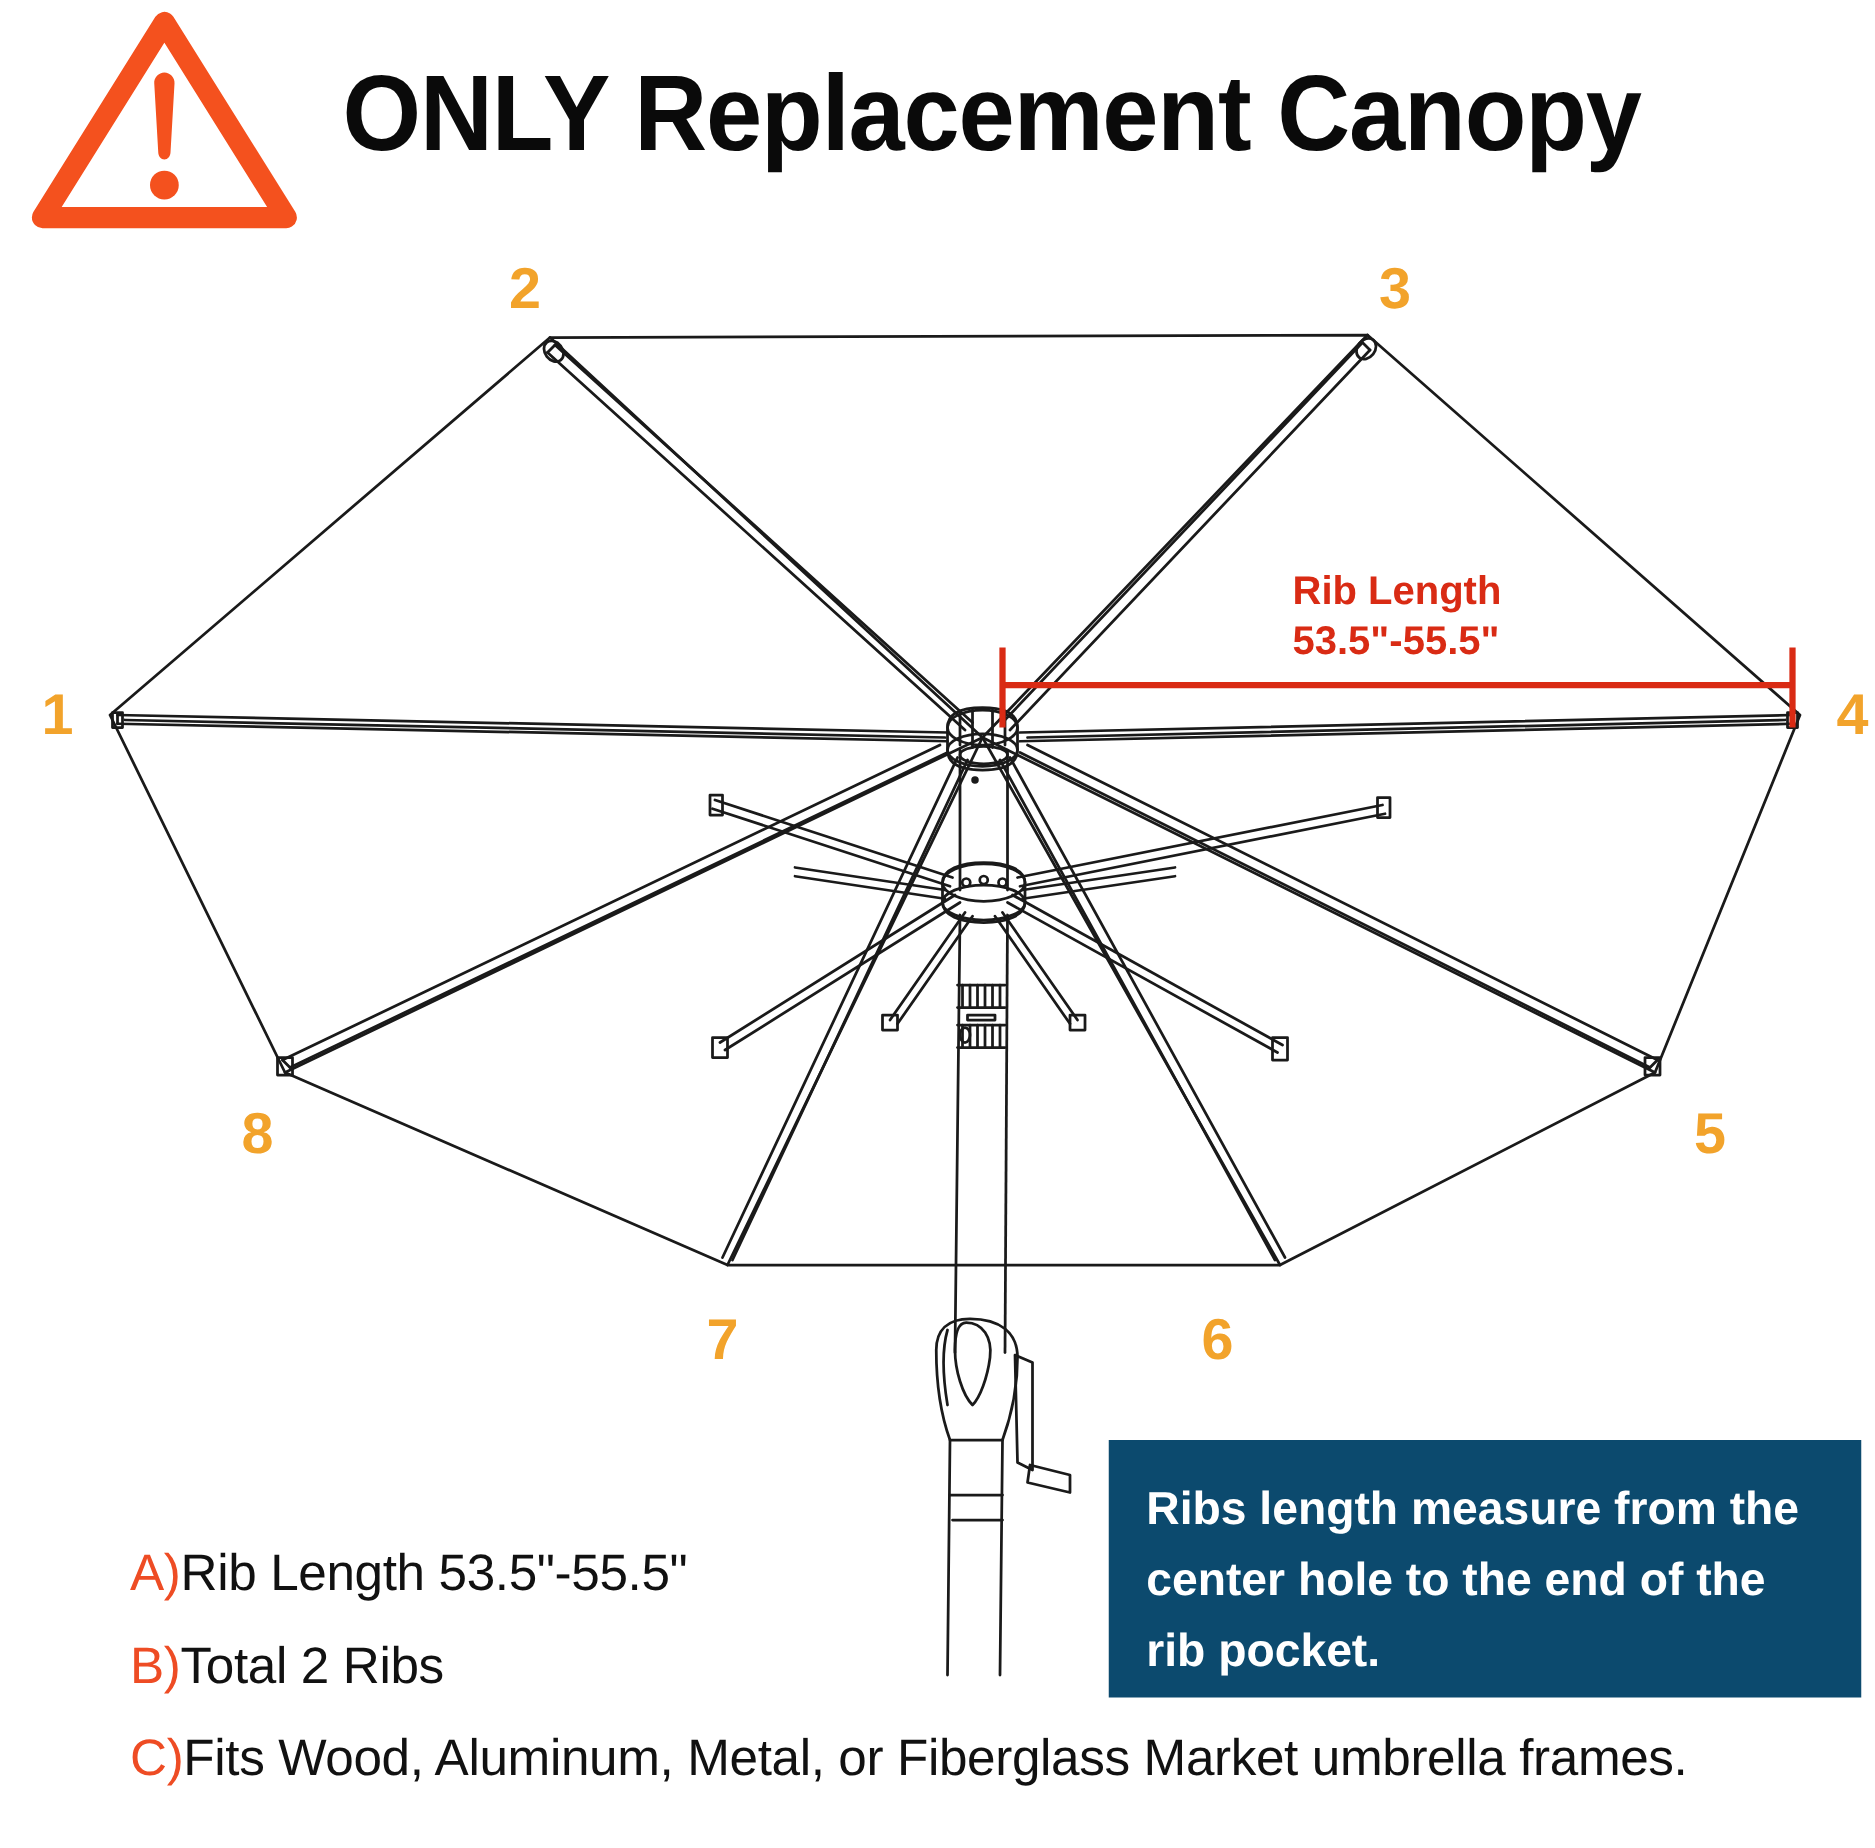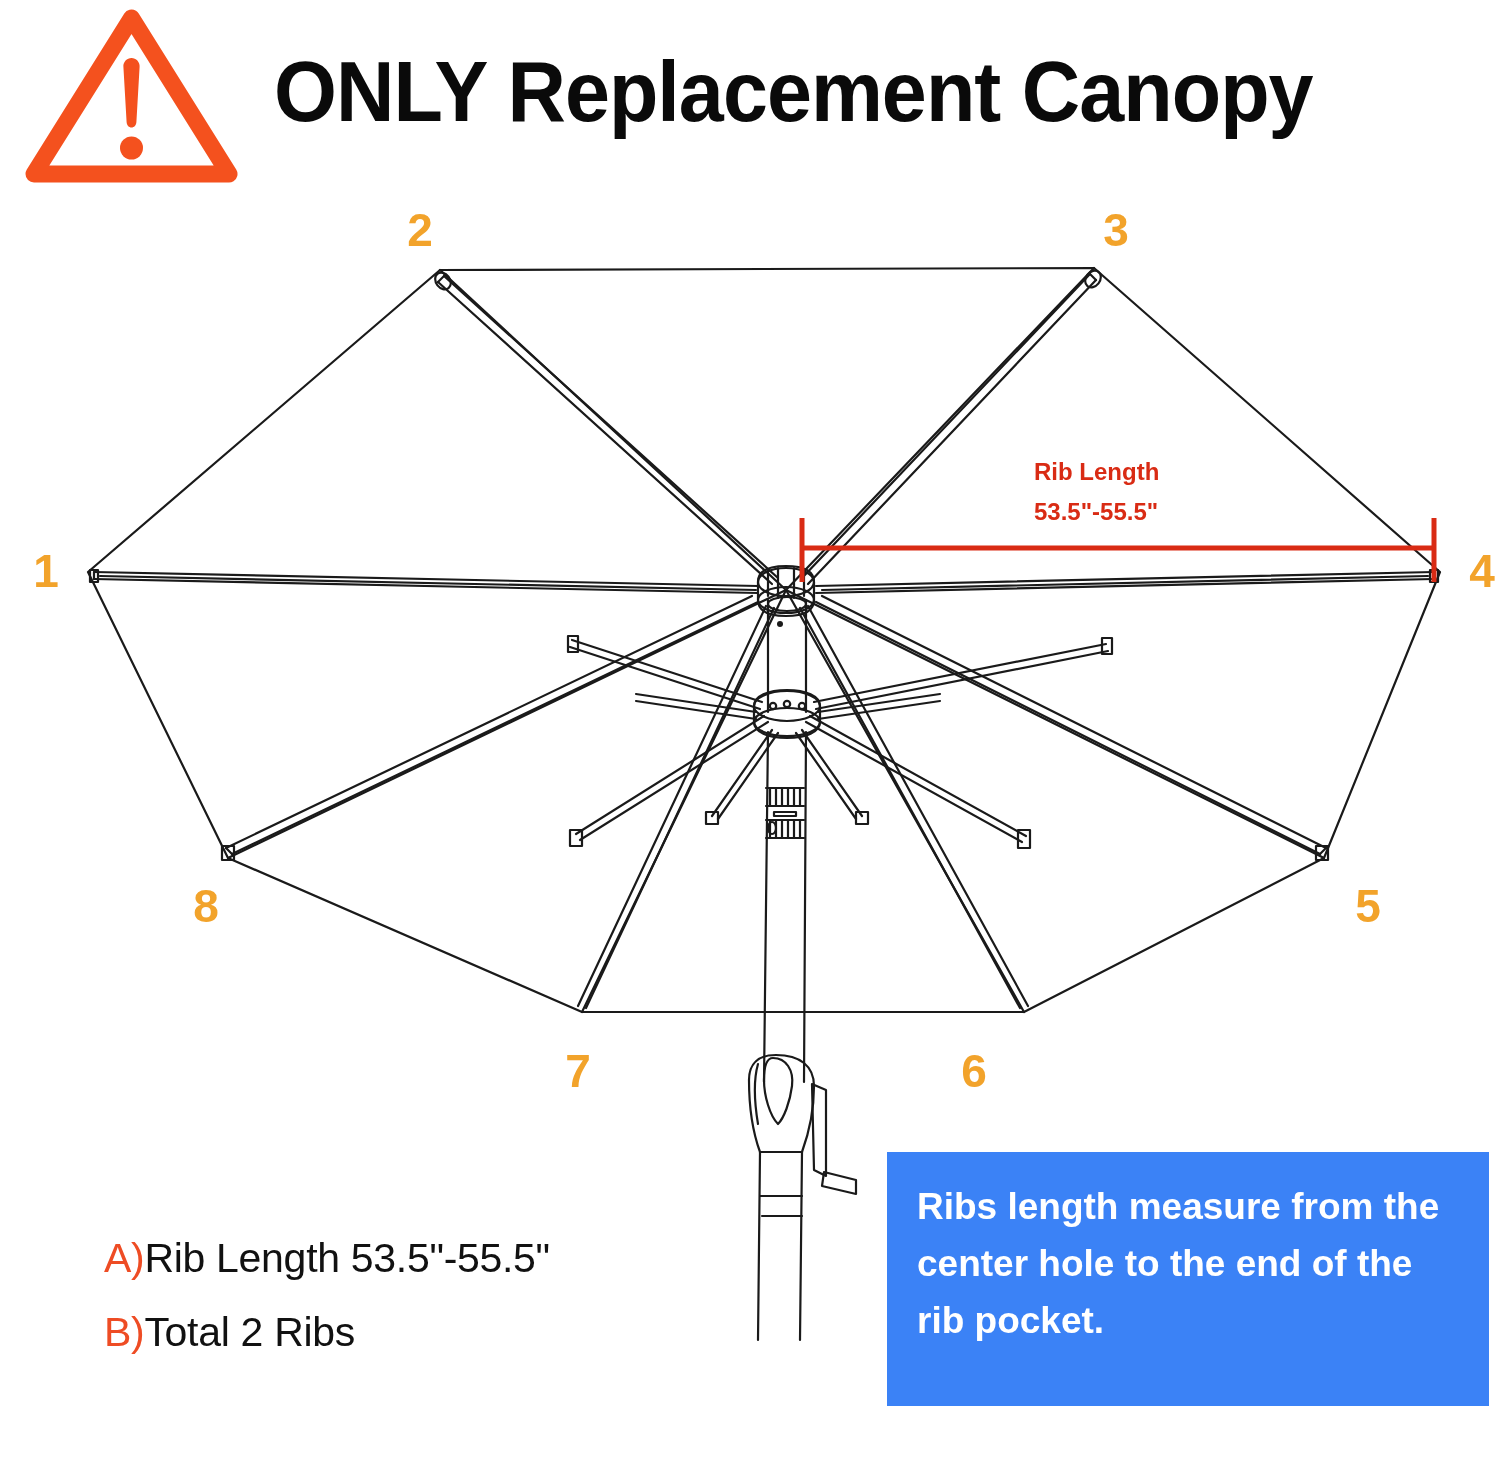--- a/index.html
+++ b/index.html
@@ -65,21 +65,21 @@
     width: 44px;
   }
 
   
   #rib-length-callout {
     position: absolute;
     left: 1018px;
     top: 452px;
     font-family: "Liberation Sans", sans-serif;
     font-weight: bold;
-    font-size: 24px;
+    font-size: 32px;
     line-height: 40px;
     color: #D92B14;
     white-space: nowrap;
   }
 
   
   #spec-list {
     position: absolute;
     left: 88px;
     top: 1238px;
@@ -97,22 +97,22 @@
   .spec-prefix {
     color: #EE4C24;
   }
 
   
   #note-box {
     position: absolute;
     left: 871px;
     top: 1152px;
     width: 602px;
-    height: 254px;
-    background: #3b82f6;
+    height: 206px;
+    background: #0c4a6e;
     box-sizing: border-box;
     padding: 26px 26px 0 30px;
   }
   #note-box-text {
     font-family: "Liberation Sans", sans-serif;
     font-weight: bold;
     font-size: 37px;
     line-height: 57px;
     color: #ffffff;
   }
@@ -288,15 +288,16 @@
     <div>53.5"-55.5"</div>
   </div>
 
   <div id="note-box">
     <div id="note-box-text">Ribs length measure from the center hole to the end of the rib pocket.</div>
   </div>
 
   <div id="spec-list">
     <div class="spec-line"><span class="spec-prefix">A)</span><span>Rib Length 53.5"-55.5"</span></div>
     <div class="spec-line"><span class="spec-prefix">B)</span><span>Total 2 Ribs</span></div>
+    <div class="spec-line"><span class="spec-prefix">C)</span><span>Fits Wood, Aluminum, Metal, or Fiberglass Market umbrella frames.</span></div>
   </div>
 
 </div>
 
 </body></html>

